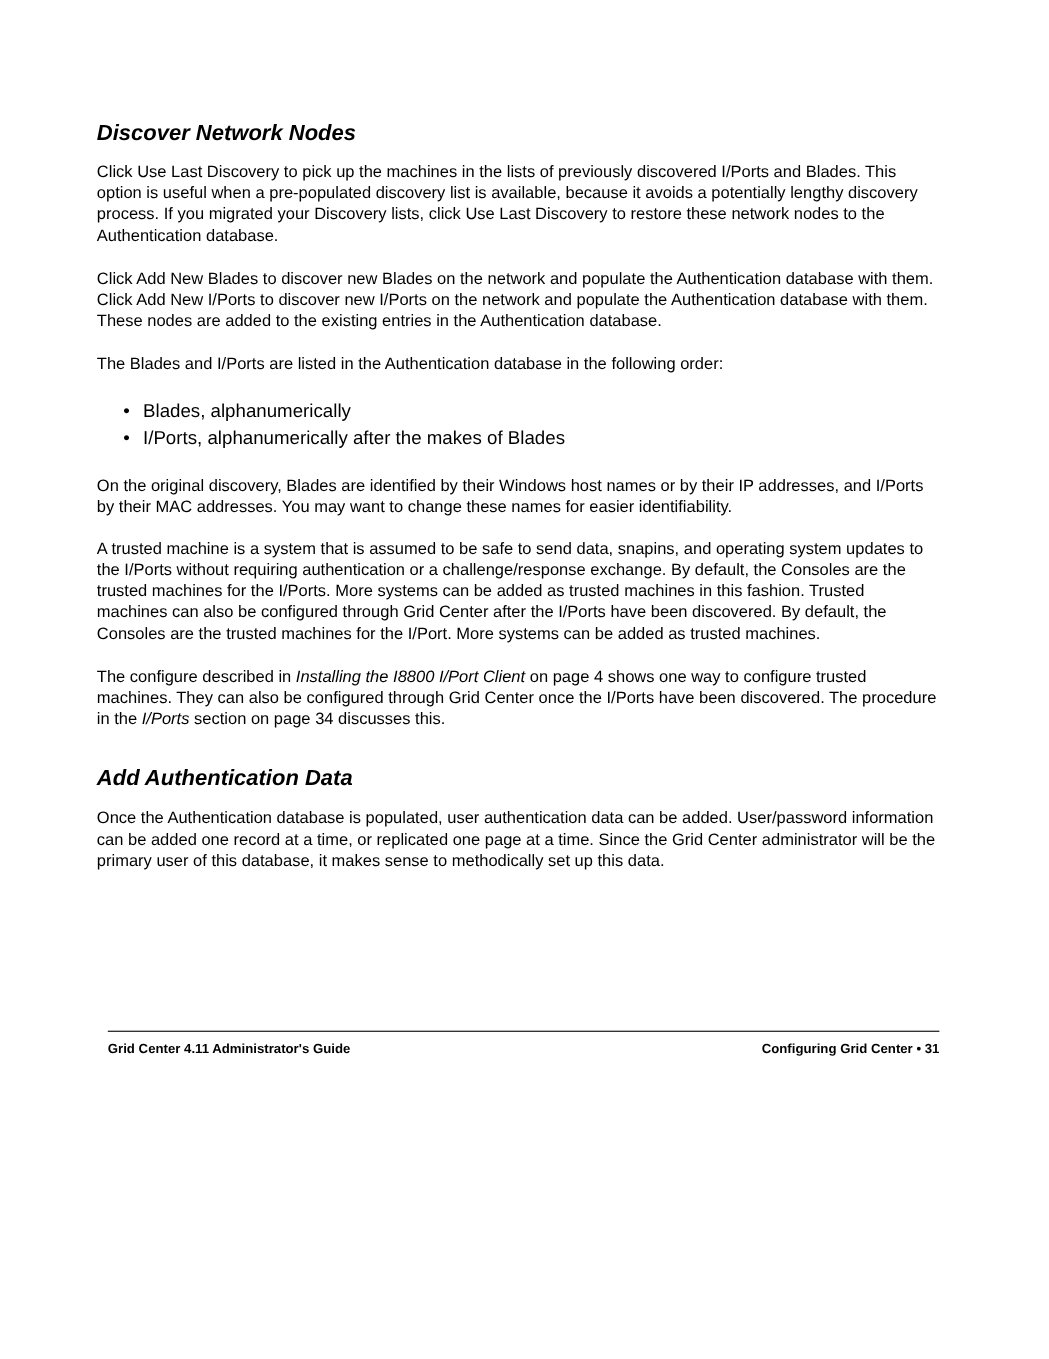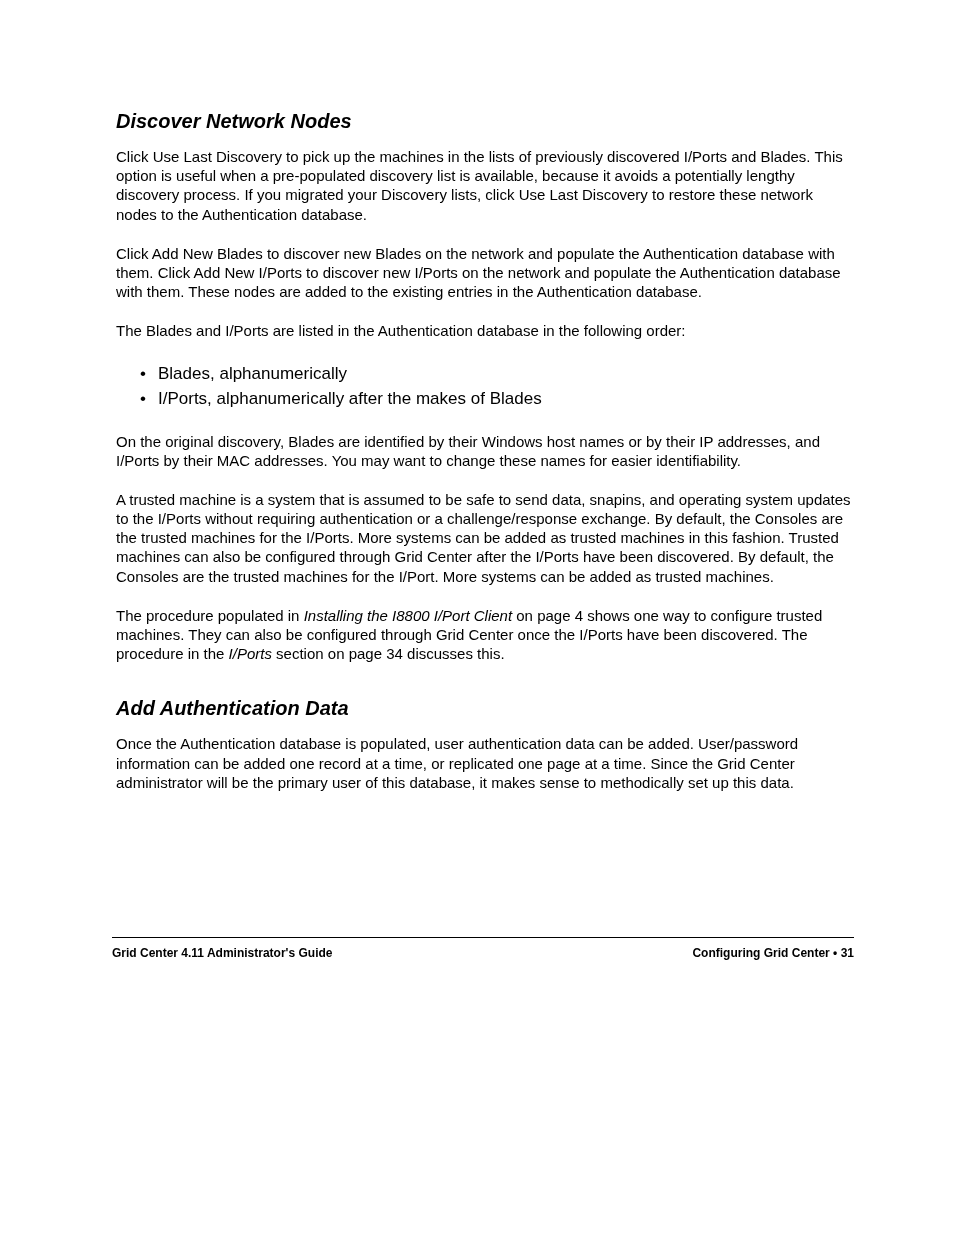--- a/index.html
+++ b/index.html
@@ -7,21 +7,21 @@
     padding: 0;
     background: #fff;
     font-family: Arial, Helvetica, sans-serif;
     color: #000;
   }
   .page {
     width: 954px;
     height: 1000px;
     position: relative;
     box-sizing: border-box;
-    padding: 110px 100px 0 116px;
+    padding: 110px 100px 0 88px;
   }
   .section-heading {
     font-family: Arial, Helvetica, sans-serif;
     font-weight: bold;
     font-style: italic;
     font-size: 20px;
     margin: 0 0 14px 0;
   }
   .para {
     font-size: 15px;
@@ -42,21 +42,21 @@
     padding-left: 18px;
   }
   ul.bullets li::before {
     content: "•";
     position: absolute;
     left: 0;
     top: 0;
   }
   .footer {
     position: absolute;
-    left: 112px;
+    left: 98px;
     right: 100px;
     bottom: 40px;
     border-top: 1px solid #000;
     padding-top: 8px;
     display: flex;
     justify-content: space-between;
     font-size: 12px;
     font-weight: bold;
   }
   .gap-above { margin-top: 30px; }
@@ -83,21 +83,21 @@
     <li>Blades, alphanumerically</li>
     <li>I/Ports, alphanumerically after the makes of Blades</li>
   </ul>
 
   <p class="para">On the original discovery, Blades are identified by their Windows host names or by their IP addresses, and I/Ports by their MAC addresses. You may want to change these names for easier identifiability.</p>
 
 
   <p class="para">A trusted machine is a system that is assumed to be safe to send data, snapins, and operating system updates to the I/Ports without requiring authentication or a challenge/response exchange. By default, the Consoles are the trusted machines for the I/Ports. More systems can be added as trusted machines in this fashion. Trusted machines can also be configured through Grid Center after the I/Ports have been discovered. By default, the Consoles are the trusted machines for the I/Port. More systems can be added as trusted machines.</p>
 
   <p class="para">
-    <span>The procedure populated in </span><span class="ital">Installing the I8800 I/Port Client</span><span> on page 4 shows one way to configure trusted machines. They can also be configured through Grid Center once the I/Ports have been discovered. The procedure in the </span><span class="ital">I/Ports</span><span> section on page 34 discusses this.</span>
+    <span>The configure described in </span><span class="ital">Installing the I8800 I/Port Client</span><span> on page 4 shows one way to configure trusted machines. They can also be configured through Grid Center once the I/Ports have been discovered. The procedure in the </span><span class="ital">I/Ports</span><span> section on page 34 discusses this.</span>
   </p>
 
   <h2 class="section-heading gap-above-lg">Add Authentication Data</h2>
 
   <p class="para">Once the Authentication database is populated, user authentication data can be added. User/password information can be added one record at a time, or replicated one page at a time. Since the Grid Center administrator will be the primary user of this database, it makes sense to methodically set up this data.</p>
 
   <div class="footer">
     <span>Grid Center 4.11 Administrator's Guide</span>
     <span>Configuring Grid Center • 31</span>
   </div>

